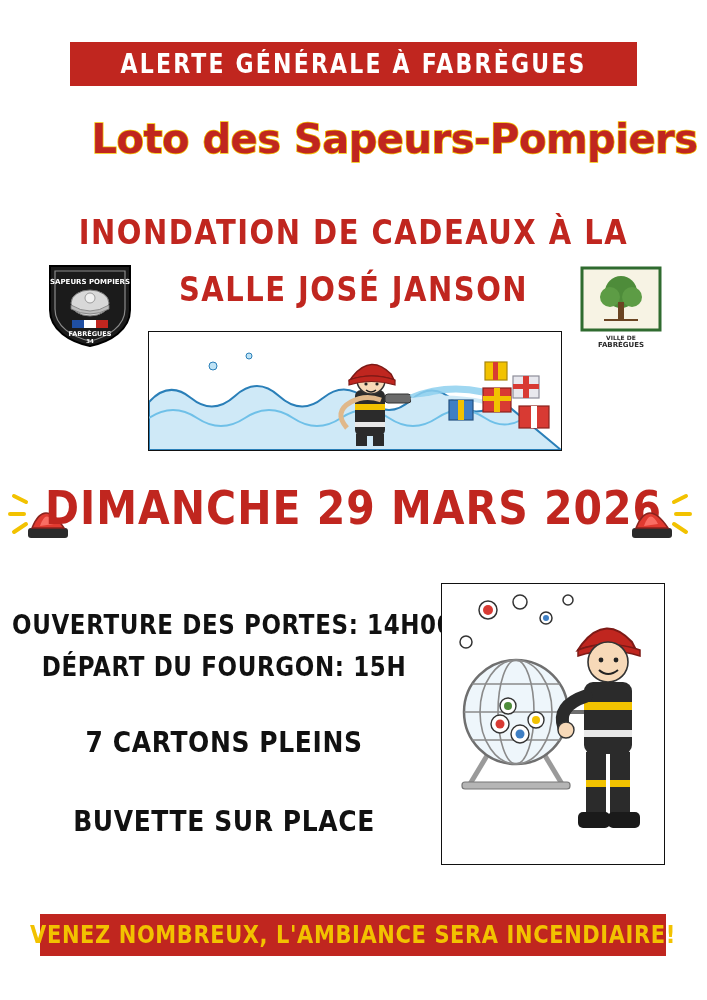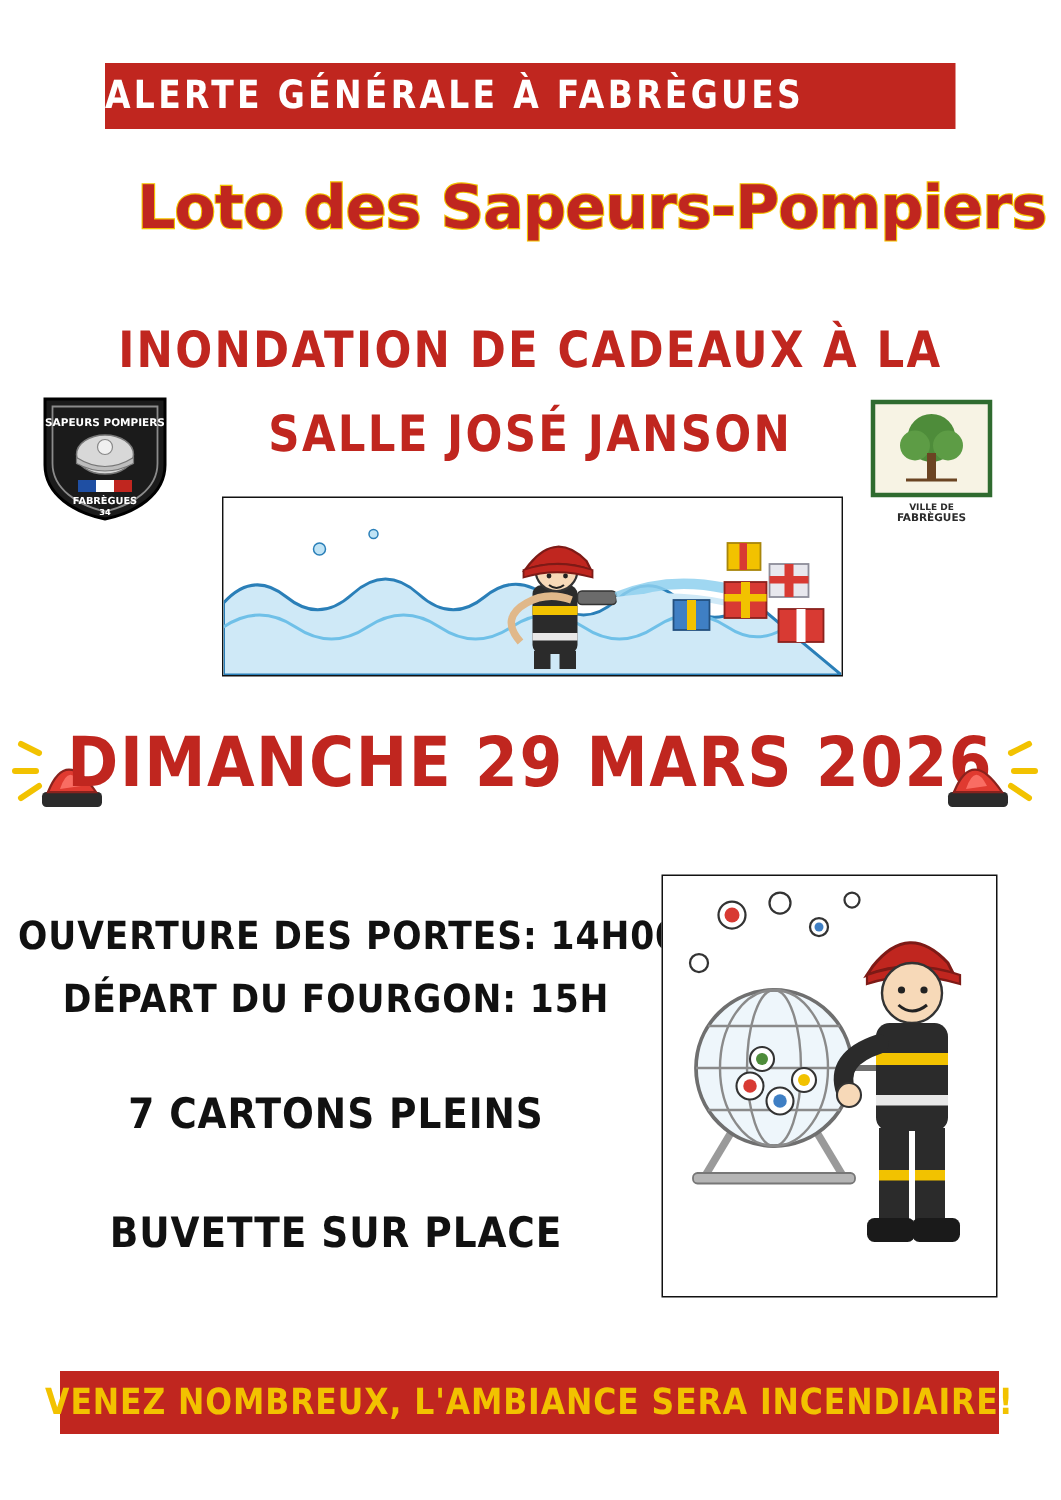--- a/index.html
+++ b/index.html
@@ -24,21 +24,21 @@
   
   .top-banner {
     position: absolute;
     left: 70px;
     top: 42px;
     width: 567px;
     height: 44px;
     background: #c0261f;
     display: flex;
     align-items: center;
-    justify-content: flex-start;
+    justify-content: center;
   }
   .top-banner .txt {
     color: #ffffff;
     font-family: "DejaVu Sans", sans-serif;
     font-weight: bold;
     font-size: 22px;
     letter-spacing: 2.2px;
     white-space: nowrap;
     transform: scaleY(1.18);
   }
@@ -74,21 +74,21 @@
     letter-spacing: 1.5px;
     transform: scaleY(1.15);
     white-space: nowrap;
   }
   .subtitle.l1 { top: 216px; }
   .subtitle.l2 { top: 272px; }
 
   
   .badge-left {
     position: absolute;
-    left: 22px;
+    left: 42px;
     top: 258px;
     width: 96px;
     height: 92px;
   }
   .badge-right {
     position: absolute;
     left: 578px;
     top: 264px;
     width: 86px;
     height: 86px;

